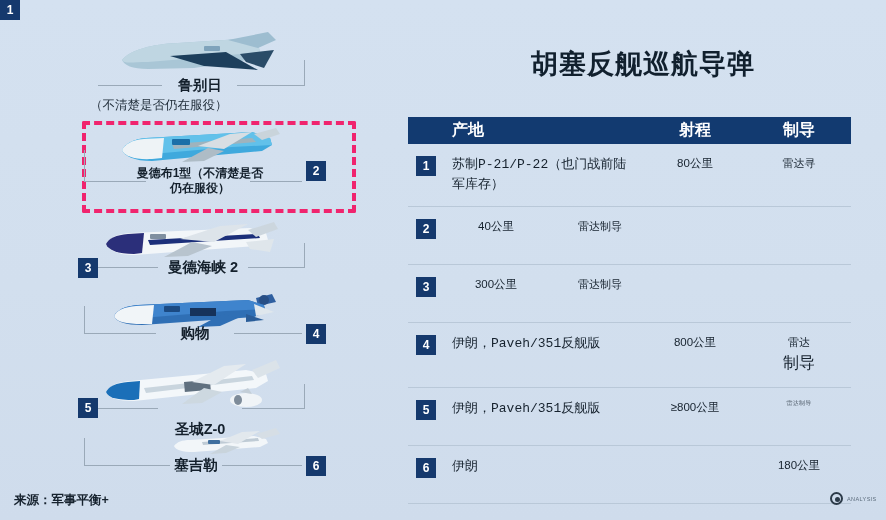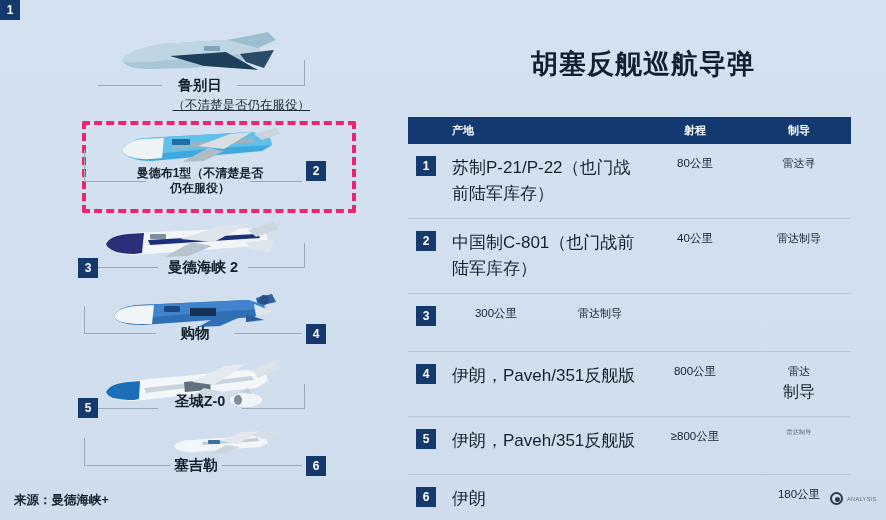--- a/index.html
+++ b/index.html
@@ -60,25 +60,24 @@
     white-space: nowrap;
     line-height: 1.25;
   }
   .label.two-line {
     white-space: normal;
     width: 150px;
     font-size: 12px;
   }
   .sublabel {
     position: absolute;
-    text-align: right;
+    text-align: left;
     font-size: 12.5px;
     color: #1d2a36;
     white-space: nowrap;
-    text-decoration: underline;
   }
   .connector {
     position: absolute;
     border-color: #9aa9b8;
     border-style: solid;
     border-width: 0;
   }
   .hline {
     height: 0;
     border-top-width: 1px;
@@ -135,21 +134,21 @@
     left: 8px;
     top: 117px;
     width: 443px;
   }
   .thead {
     display: flex;
     align-items: center;
     height: 27px;
     background: #123a70;
     color: #ffffff;
-    font-size: 11px;
+    font-size: 16px;
     font-weight: bold;
   }
   .col-num { width: 36px; flex: 0 0 36px; }
   .col-origin { flex: 1 1 auto; }
   .col-range { width: 104px; flex: 0 0 104px; text-align: center; }
   .col-guide { width: 104px; flex: 0 0 104px; text-align: center; }
   .thead .col-origin { padding-left: 8px; }
 
   .trow {
     display: flex;
@@ -170,25 +169,26 @@
     background: #15396d;
     color: #fff;
     font-size: 12px;
     font-weight: bold;
     display: flex;
     align-items: center;
     justify-content: center;
     line-height: 1;
   }
   .cell-origin {
-    font-size: 17px;
+    font-size: 13px;
     line-height: 1.5;
     color: #16222e;
     padding-left: 8px;
     padding-right: 6px;
+    font-family: Liberation Mono, monospace;
   }
   .cell-range {
     font-size: 11.5px;
     color: #16222e;
     line-height: 1.5;
     text-align: center;
   }
   .cell-range .big {
     font-size: 15px;
   }
@@ -344,42 +344,42 @@
         <ellipse cx="150" cy="42" rx="16" ry="7" fill="#f0f4f7"></ellipse>
         <ellipse cx="142" cy="42" rx="4" ry="5" fill="#7d8b99"></ellipse>
         <path d="M144 34 L152 30 L156 36 Z" fill="#c3ced7"></path>
       </svg>
       <div class="connector hline" style="left:98px; top:408px; width:60px;"></div>
       <div class="connector hline" style="left:242px; top:408px; width:62px;"></div>
       <div class="connector vline" style="left:304px; top:384px; height:25px;"></div>
       <div class="badge" style="left:78px; top:398px;">
           <span>5</span>
         </div>
-      <div class="label" style="left:158px; top:392px; width:84px;">圣城Z-0</div>
+      <div class="label" style="left:158px; top:420px; width:84px;">圣城Z-0</div>
     </div>
 
     <div class="missile-block">
       <svg class="missile-art" style="left:168px; top:428px;" width="112" height="32" viewBox="0 0 112 32">
         <path d="M6 18 C9 14 14 12 22 12 L86 8 L98 11 L100 15 L92 19 L26 24 C14 24 8 22 6 18 Z" fill="#f2f6f9"></path>
         <path d="M34 14 L90 10 L91 13 L35 17 Z" fill="#bfcbd5"></path>
         <path d="M52 13 L74 4 L92 3 L70 16 Z" fill="#e2e8ed"></path>
         <path d="M58 17 L42 26 L58 25 L72 19 Z" fill="#c9d4dc"></path>
         <path d="M88 6 L108 0 L112 6 L94 11 Z" fill="#d6dee5"></path>
         <rect x="40" y="12" width="12" height="4" rx="1" fill="#3f6f9f"></rect>
       </svg>
       <div class="connector vline" style="left:84px; top:438px; height:28px;"></div>
       <div class="connector hline" style="left:84px; top:465px; width:86px;"></div>
       <div class="connector hline" style="left:222px; top:465px; width:80px;"></div>
       <div class="badge" style="left:306px; top:456px;">
           <span>6</span>
         </div>
       <div class="label" style="left:170px; top:456px; width:52px;">塞吉勒</div>
     </div>
 
-    <div class="source">来源：曼德海峡+</div>
+    <div class="source">来源：军事平衡+</div>
   </div>
 
   <div class="right-panel">
     <div class="title">胡塞反舰巡航导弹</div>
 
     <div class="table">
       <div class="thead">
         <div class="col-num"></div>
         <div class="col-origin">产地</div>
         <div class="col-range">射程</div>
@@ -394,21 +394,20 @@
         <div class="col-range cell-range">80公里</div>
         <div class="col-guide cell-guide">
           <div>雷达寻</div>
         </div>
       </div>
 
       <div class="trow">
         <div class="col-num">
           <div class="rownum">2</div>
         </div>
-        <div class="col-origin cell-origin">中国制C-801（也门战前陆军库存）</div>
         <div class="col-range cell-range">40公里</div>
         <div class="col-guide cell-guide">
           <div>雷达制导</div>
         </div>
       </div>
 
       <div class="trow">
         <div class="col-num">
           <div class="rownum">3</div>
         </div>

